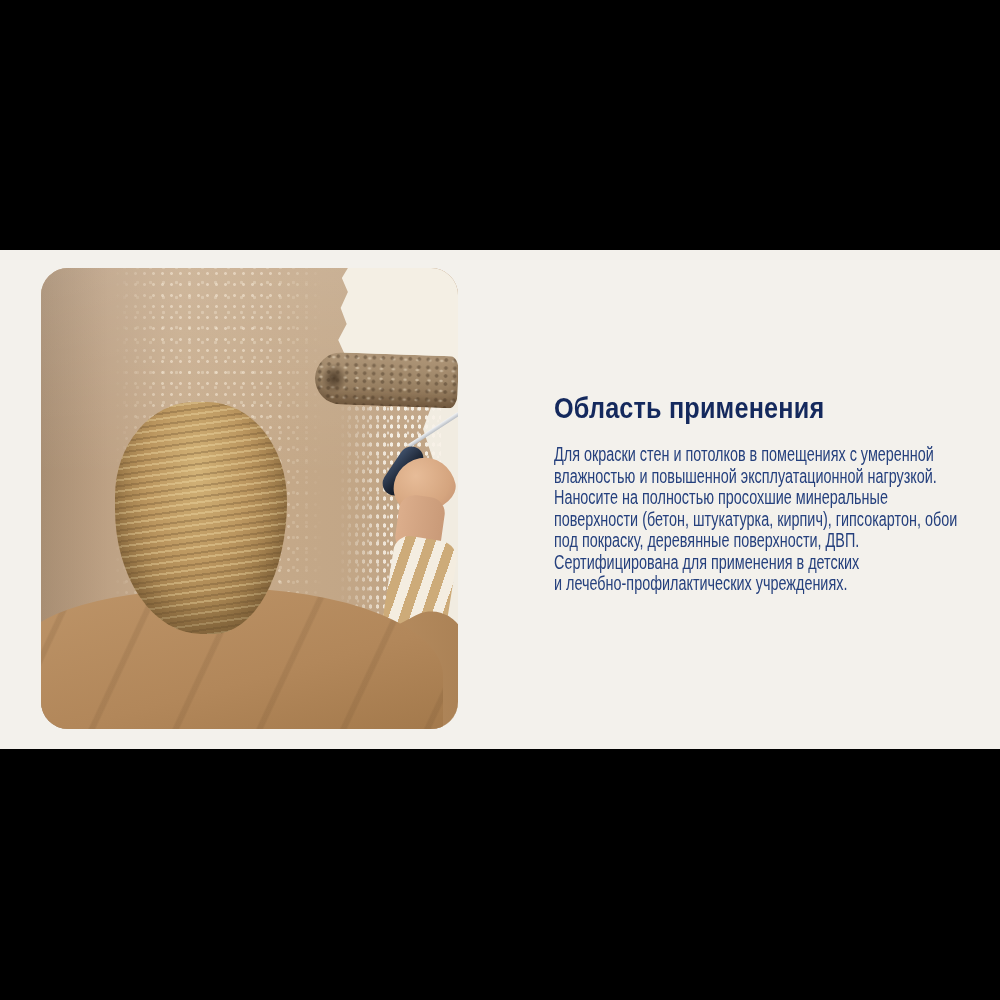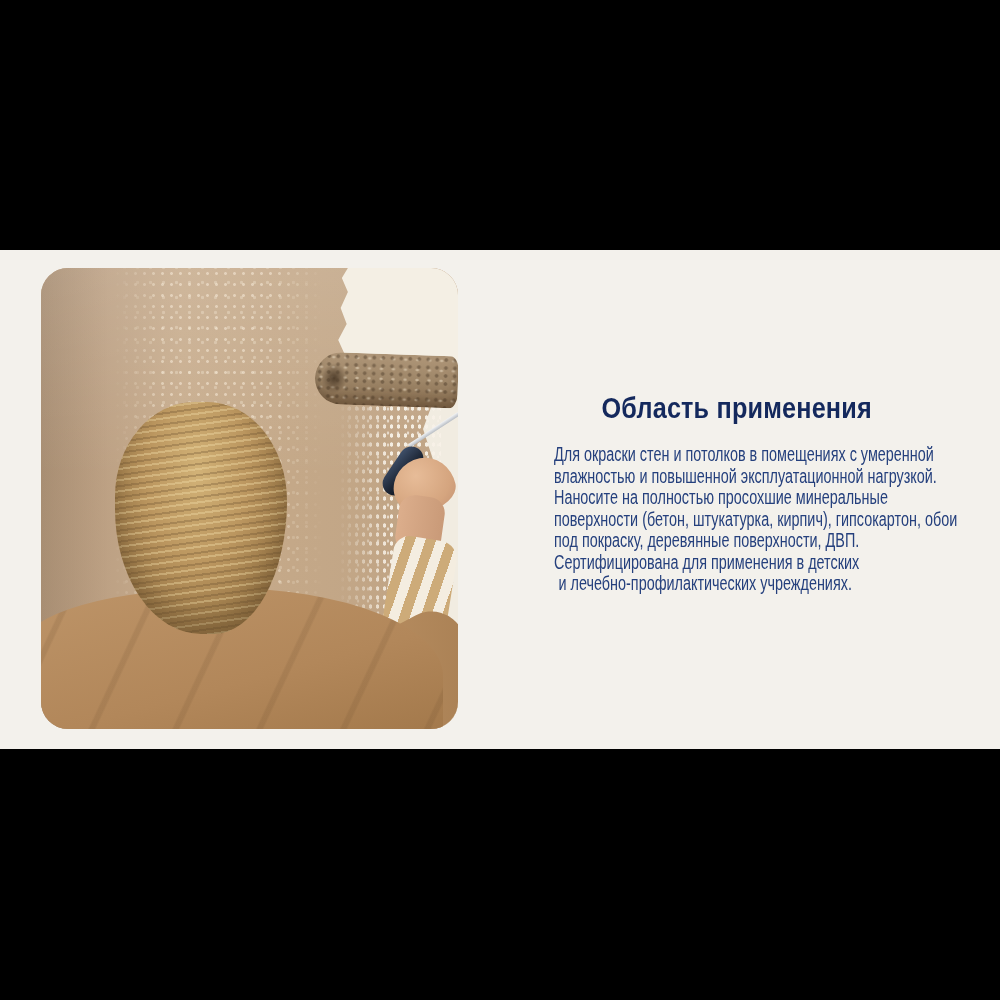--- a/index.html
+++ b/index.html
@@ -4,21 +4,21 @@
 <style>
   * { margin:0; padding:0; box-sizing:border-box; }
   html,body { width:1000px; height:1000px; background:#000; overflow:hidden; }
   .canvas { position:relative; width:1000px; height:1000px; background:#000;
             font-family:"Liberation Sans", sans-serif; }
 
   .letterbox { position:absolute; left:0; width:1000px; background:#000; }
   .letterbox.top { top:0; height:250px; }
   .letterbox.bottom { top:749px; height:251px; }
 
-  .stage { position:absolute; left:0; top:250px; width:1000px; height:499px; background:#f3f1ec;text-align:center; }
+  .stage { position:absolute; left:0; top:250px; width:1000px; height:499px; background:#f3f1ec; }
 
   
   .photo { position:absolute; left:41px; top:18px; width:417px; height:461px;
            border-radius:27px; overflow:hidden; background:#c2a687; }
   .photo > div { position:absolute; }
 
   .painted-wall { inset:0;
     background:
       linear-gradient(180deg, rgba(255,255,255,0.12), rgba(255,255,255,0) 45%),
       linear-gradient(90deg,#b2977b 0%,#bca083 14%,#c8ad8e 34%,#c4a888 60%,#bfa384 100%); }

